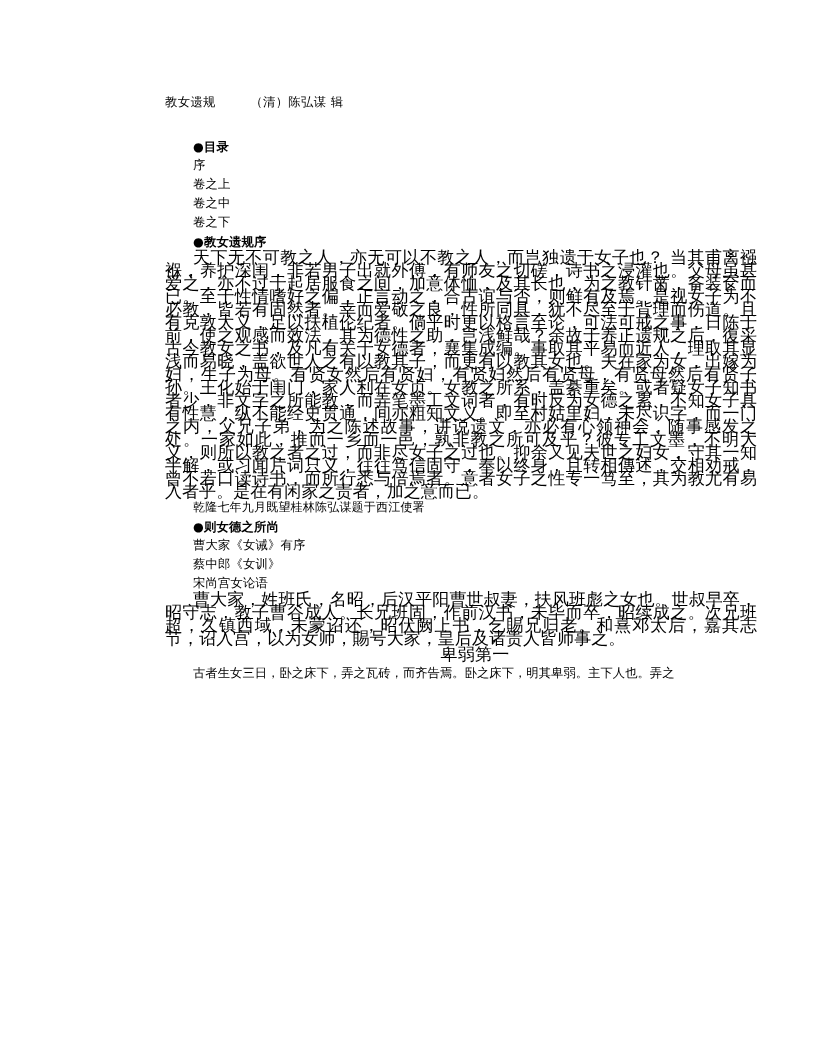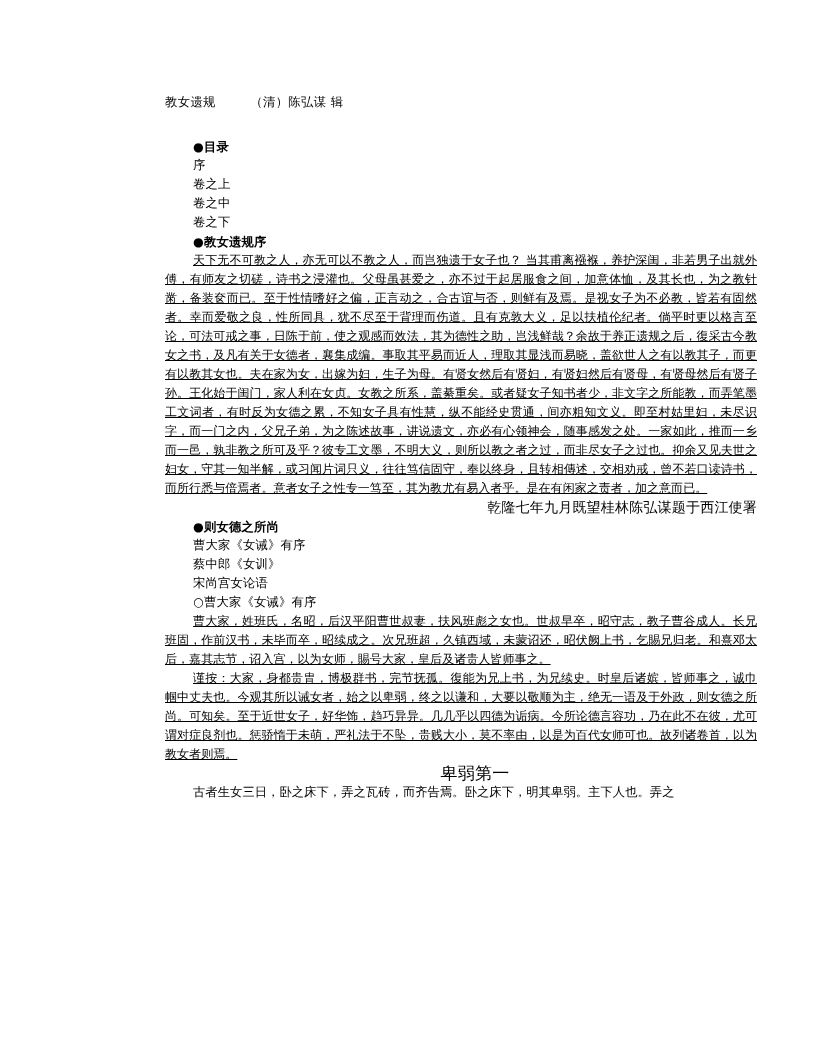--- a/index.html
+++ b/index.html
@@ -49,36 +49,34 @@
     letter-spacing: 0.2px;
   }
   .sub-head {
     font-size: 12.3px;
     line-height: 19px;
     white-space: pre;
     letter-spacing: 0.2px;
     margin-left: 28px;
   }
   .body-para {
-    font-size: 12px;
-    line-height: 19px;
+    font-size: 17px;
+    line-height: 13px;
     text-align: justify;
     text-justify: inter-character;
     text-indent: 28px;
     margin: 0;
     letter-spacing: 0.05px;
-    text-decoration: underline;
   }
   .signature-line {
-    font-size: 14px;
+    font-size: 12px;
     line-height: 19px;
     white-space: pre;
     margin-left: 28px;
     letter-spacing: 0.2px;
-    text-align: right;
   }
   .chapter-label {
     font-size: 17px;
     line-height: 19px;
     white-space: pre;
     margin-left: 28px;
     letter-spacing: 0.2px;
     text-align: center;
   }
   .tail-para {
@@ -113,24 +111,22 @@
 
   <div class="signature-line">乾隆七年九月既望桂林陈弘谋题于西江使署</div>
 
   <div class="front-block">
     <div class="section-head">●则女德之所尚</div>
   </div>
 
   <div class="sub-head">曹大家《女诫》有序</div>
   <div class="sub-head">蔡中郎《女训》</div>
   <div class="sub-head">宋尚宫女论语</div>
-  <div class="sub-head">○曹大家《女诫》有序</div>
 
   <p class="body-para">曹大家，姓班氏，名昭，后汉平阳曹世叔妻，扶风班彪之女也。世叔早卒，昭守志，教子曹谷成人。长兄班固，作前汉书，未毕而卒，昭续成之。次兄班超，久镇西域，未蒙诏还，昭伏阙上书，乞賜兄归老。和熹邓太后，嘉其志节，诏入宫，以为女师，賜号大家，皇后及诸贵人皆师事之。</p>
 
 
-  <p class="body-para">谨按：大家，身都贵胄，博极群书，完节抚孤。復能为兄上书，为兄续史。时皇后诸嫔，皆师事之，诚巾帼中丈夫也。今观其所以诫女者，始之以卑弱，终之以谦和，大要以敬顺为主，绝无一语及于外政，则女德之所尚。可知矣。至于近世女子，好华饰，趋巧异异。几几乎以四德为诟病。今所论德言容功，乃在此不在彼，尤可谓对症良剂也。惩骄惰于未萌，严礼法于不坠，贵贱大小，莫不率由，以是为百代女师可也。故列诸卷首，以为教女者则焉。</p>
 
   <div class="chapter-label">卑弱第一</div>
 
   <p class="tail-para">古者生女三日，卧之床下，弄之瓦砖，而齐告焉。卧之床下，明其卑弱。主下人也。弄之</p>
 
 </div>
 
 </body></html>

